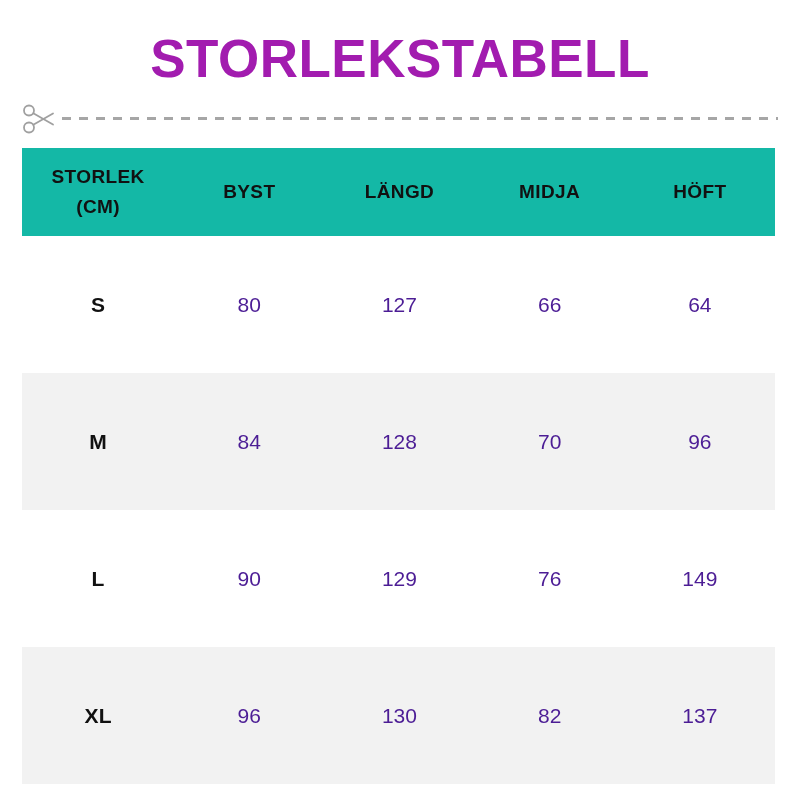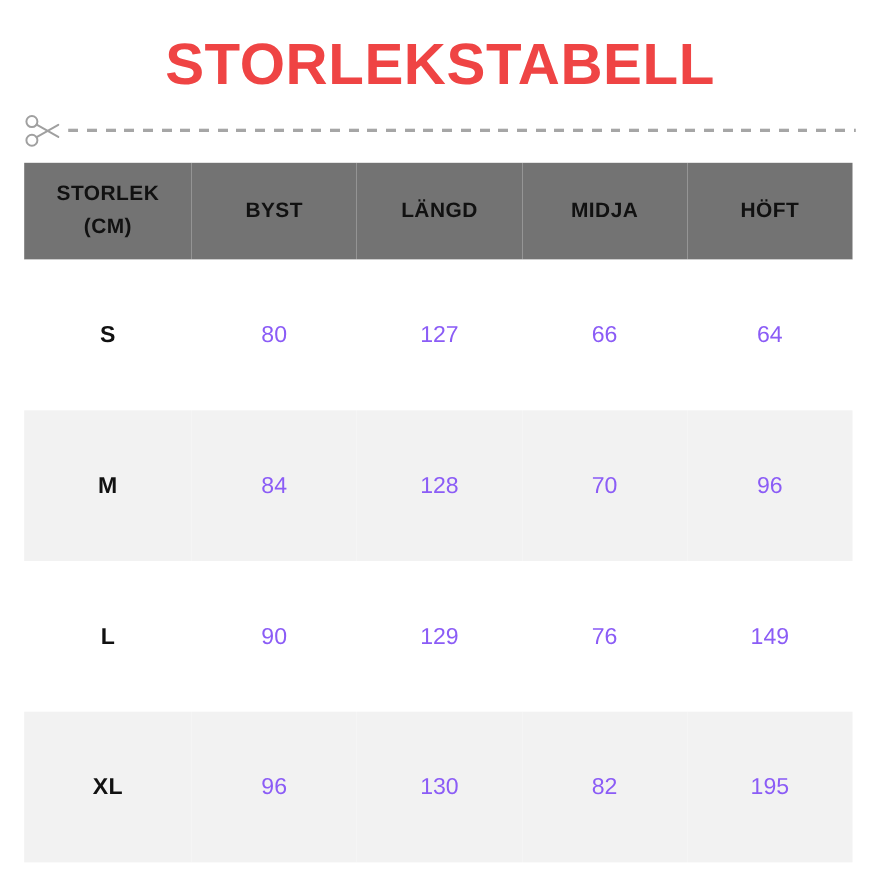--- a/index.html
+++ b/index.html
@@ -22,21 +22,21 @@
   .title {
     position: absolute;
     left: 0;
     top: 32px;
     width: 800px;
     text-align: center;
     font-family: "Liberation Sans", sans-serif;
     font-size: 53px;
     font-weight: 700;
     letter-spacing: 0.5px;
-    color: #ef4444;
+    color: #a21caf;
     line-height: 1;
     white-space: nowrap;
   }
 
   
   .cutline {
     position: absolute;
     left: 22px;
     top: 103px;
     width: 756px;
@@ -83,21 +83,21 @@
     vertical-align: middle;
     border: none;
   }
 
   
   .col-size   { width: 152px; }
   .col-metric { width: 150px; }
 
   
   .head-row {
-    background: #737373;
+    background: #14b8a6;
   }
   .head-row th {
     height: 88px;
     font-family: "Liberation Sans", sans-serif;
     font-size: 19px;
     font-weight: 700;
     color: #111111;
     letter-spacing: 0.4px;
     line-height: 30px;
   }
@@ -120,21 +120,21 @@
     font-family: "Liberation Sans", sans-serif;
     font-size: 21px;
     font-weight: 700;
     color: #111111;
     letter-spacing: 0.3px;
   }
   .cell-value {
     font-family: "Liberation Sans", sans-serif;
     font-size: 21px;
     font-weight: 400;
-    color: #8b5cf6;
+    color: #4c1d95;
   }
 </style>
 </head>
 <body>
 
 <div class="page">
 
   <div class="title">STORLEKSTABELL</div>
 
   <div class="cutline">
@@ -197,18 +197,18 @@
         <td class="cell-value">90</td>
         <td class="cell-value">129</td>
         <td class="cell-value">76</td>
         <td class="cell-value">149</td>
       </tr>
       <tr class="row-alt">
         <td class="cell-size">XL</td>
         <td class="cell-value">96</td>
         <td class="cell-value">130</td>
         <td class="cell-value">82</td>
-        <td class="cell-value">195</td>
+        <td class="cell-value">137</td>
       </tr>
     </tbody>
   </table>
 
 </div>
 
 </body></html>

